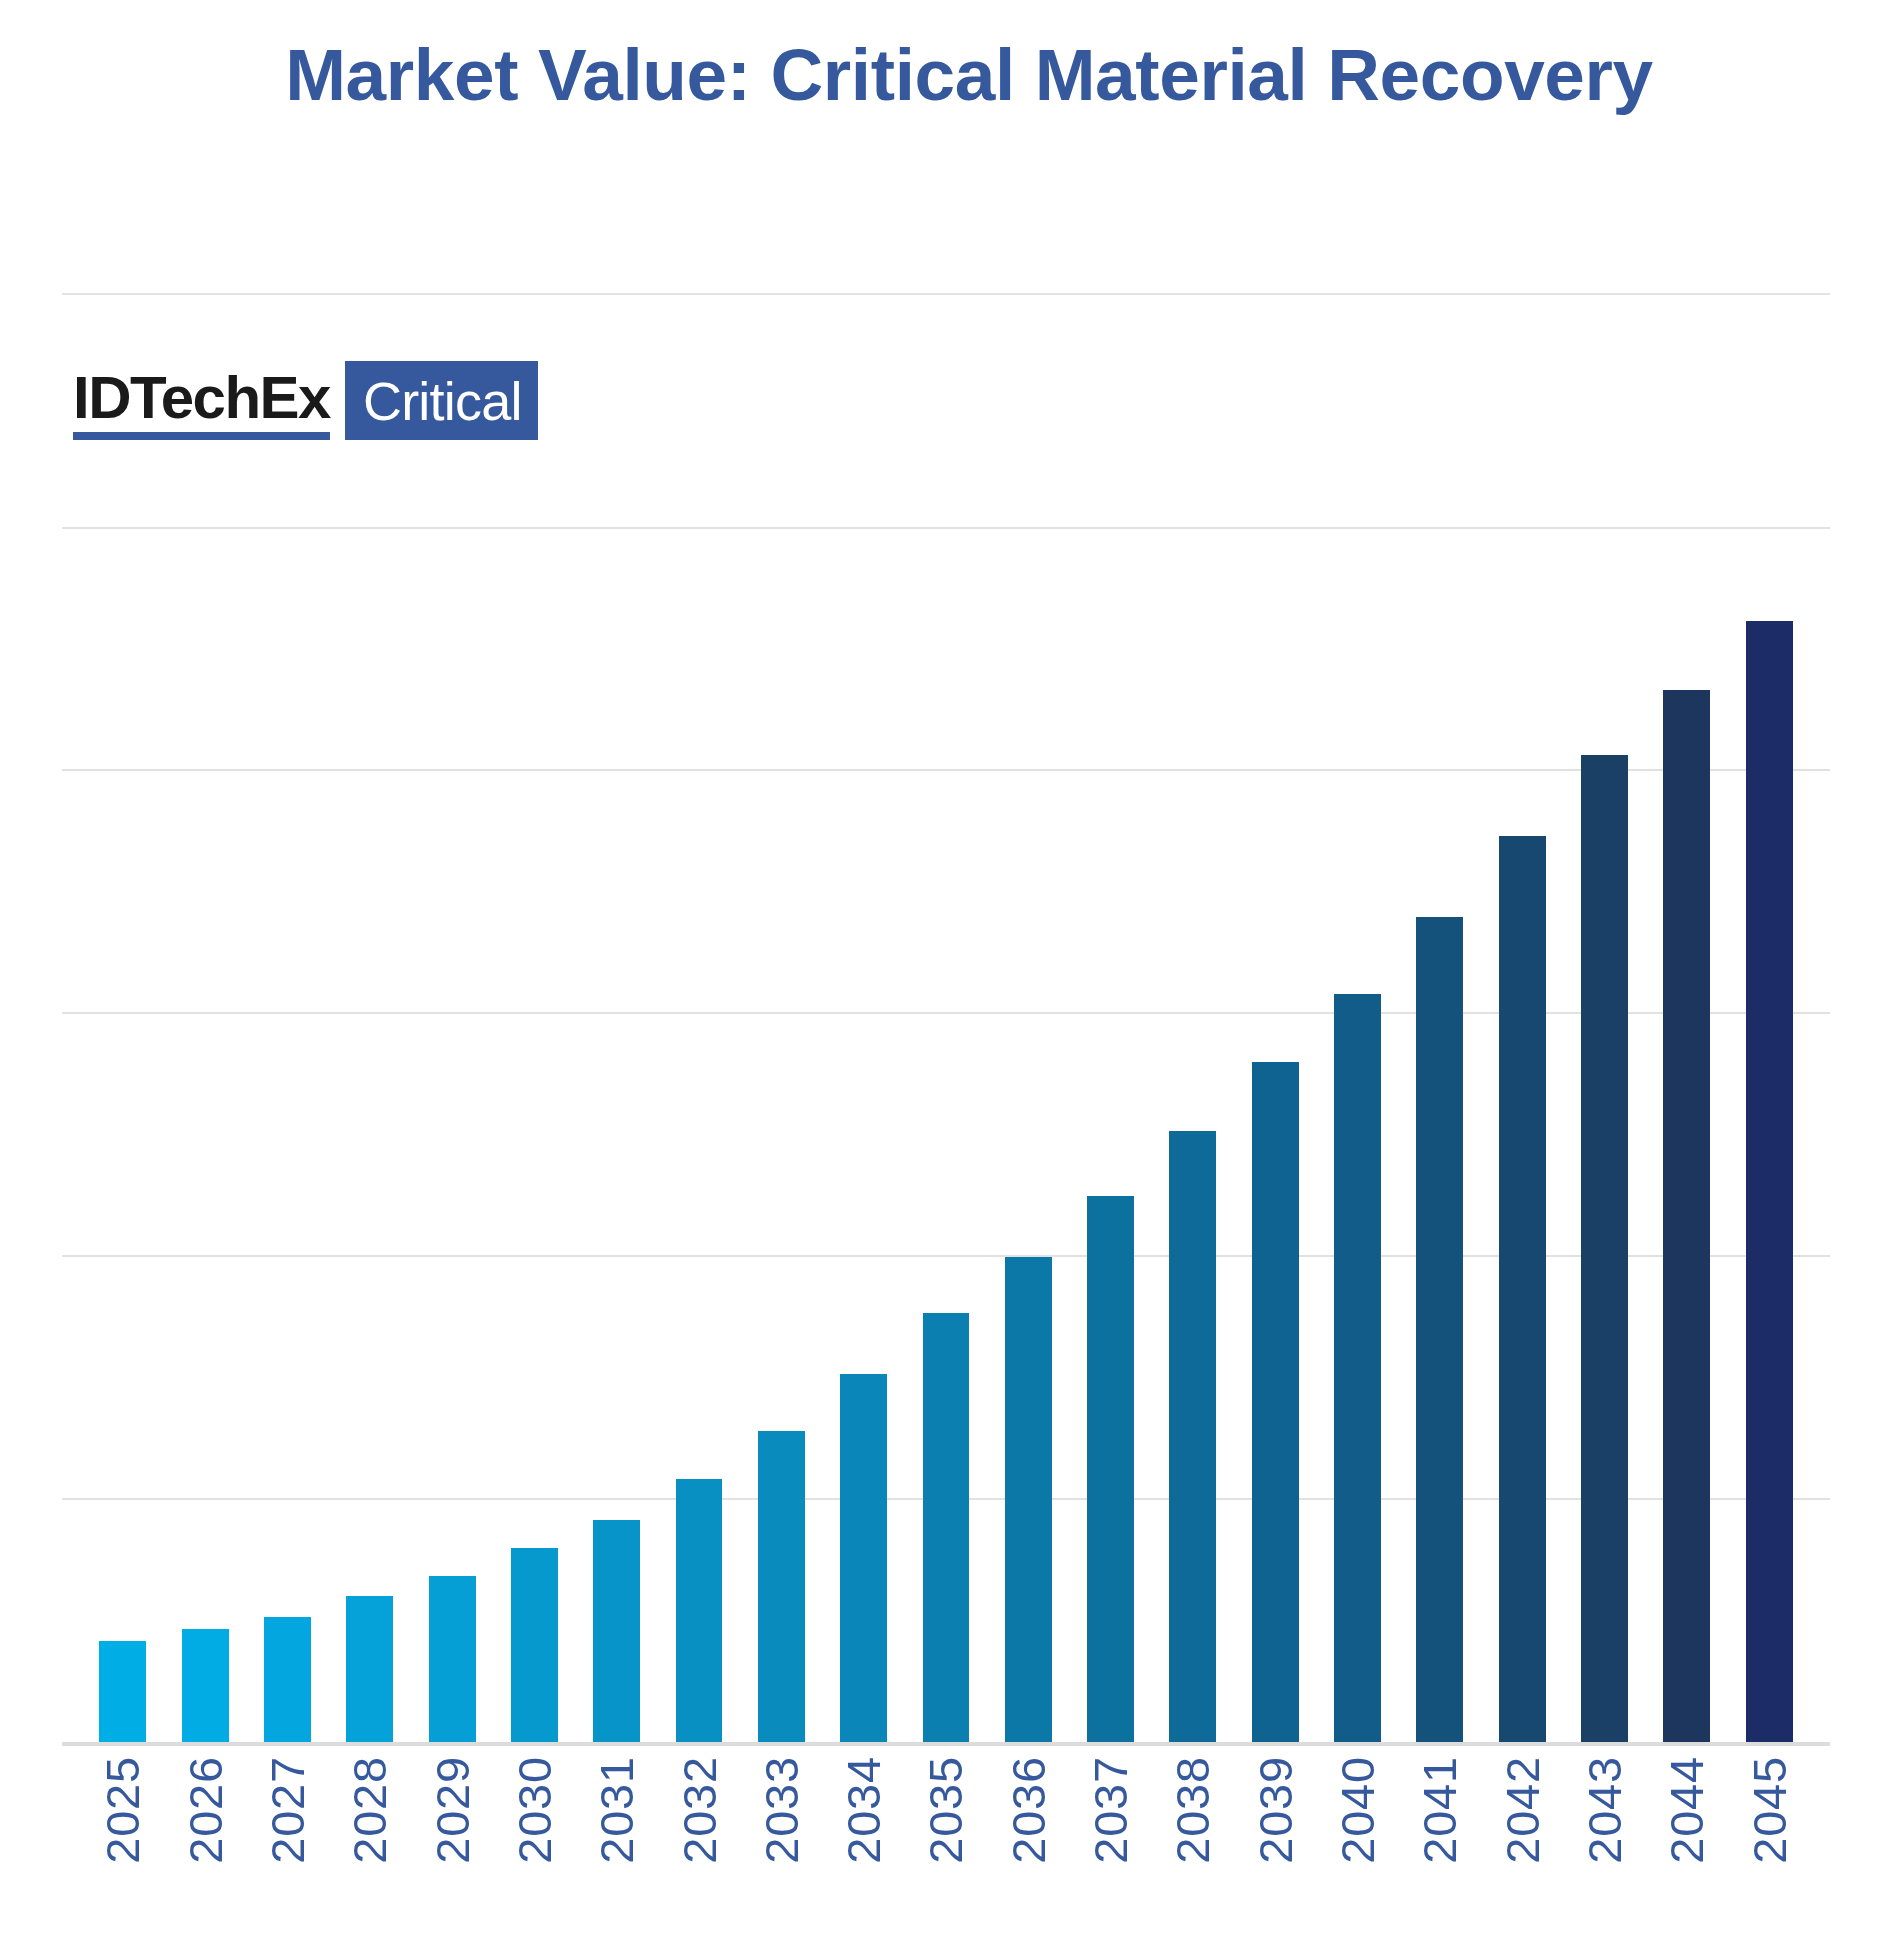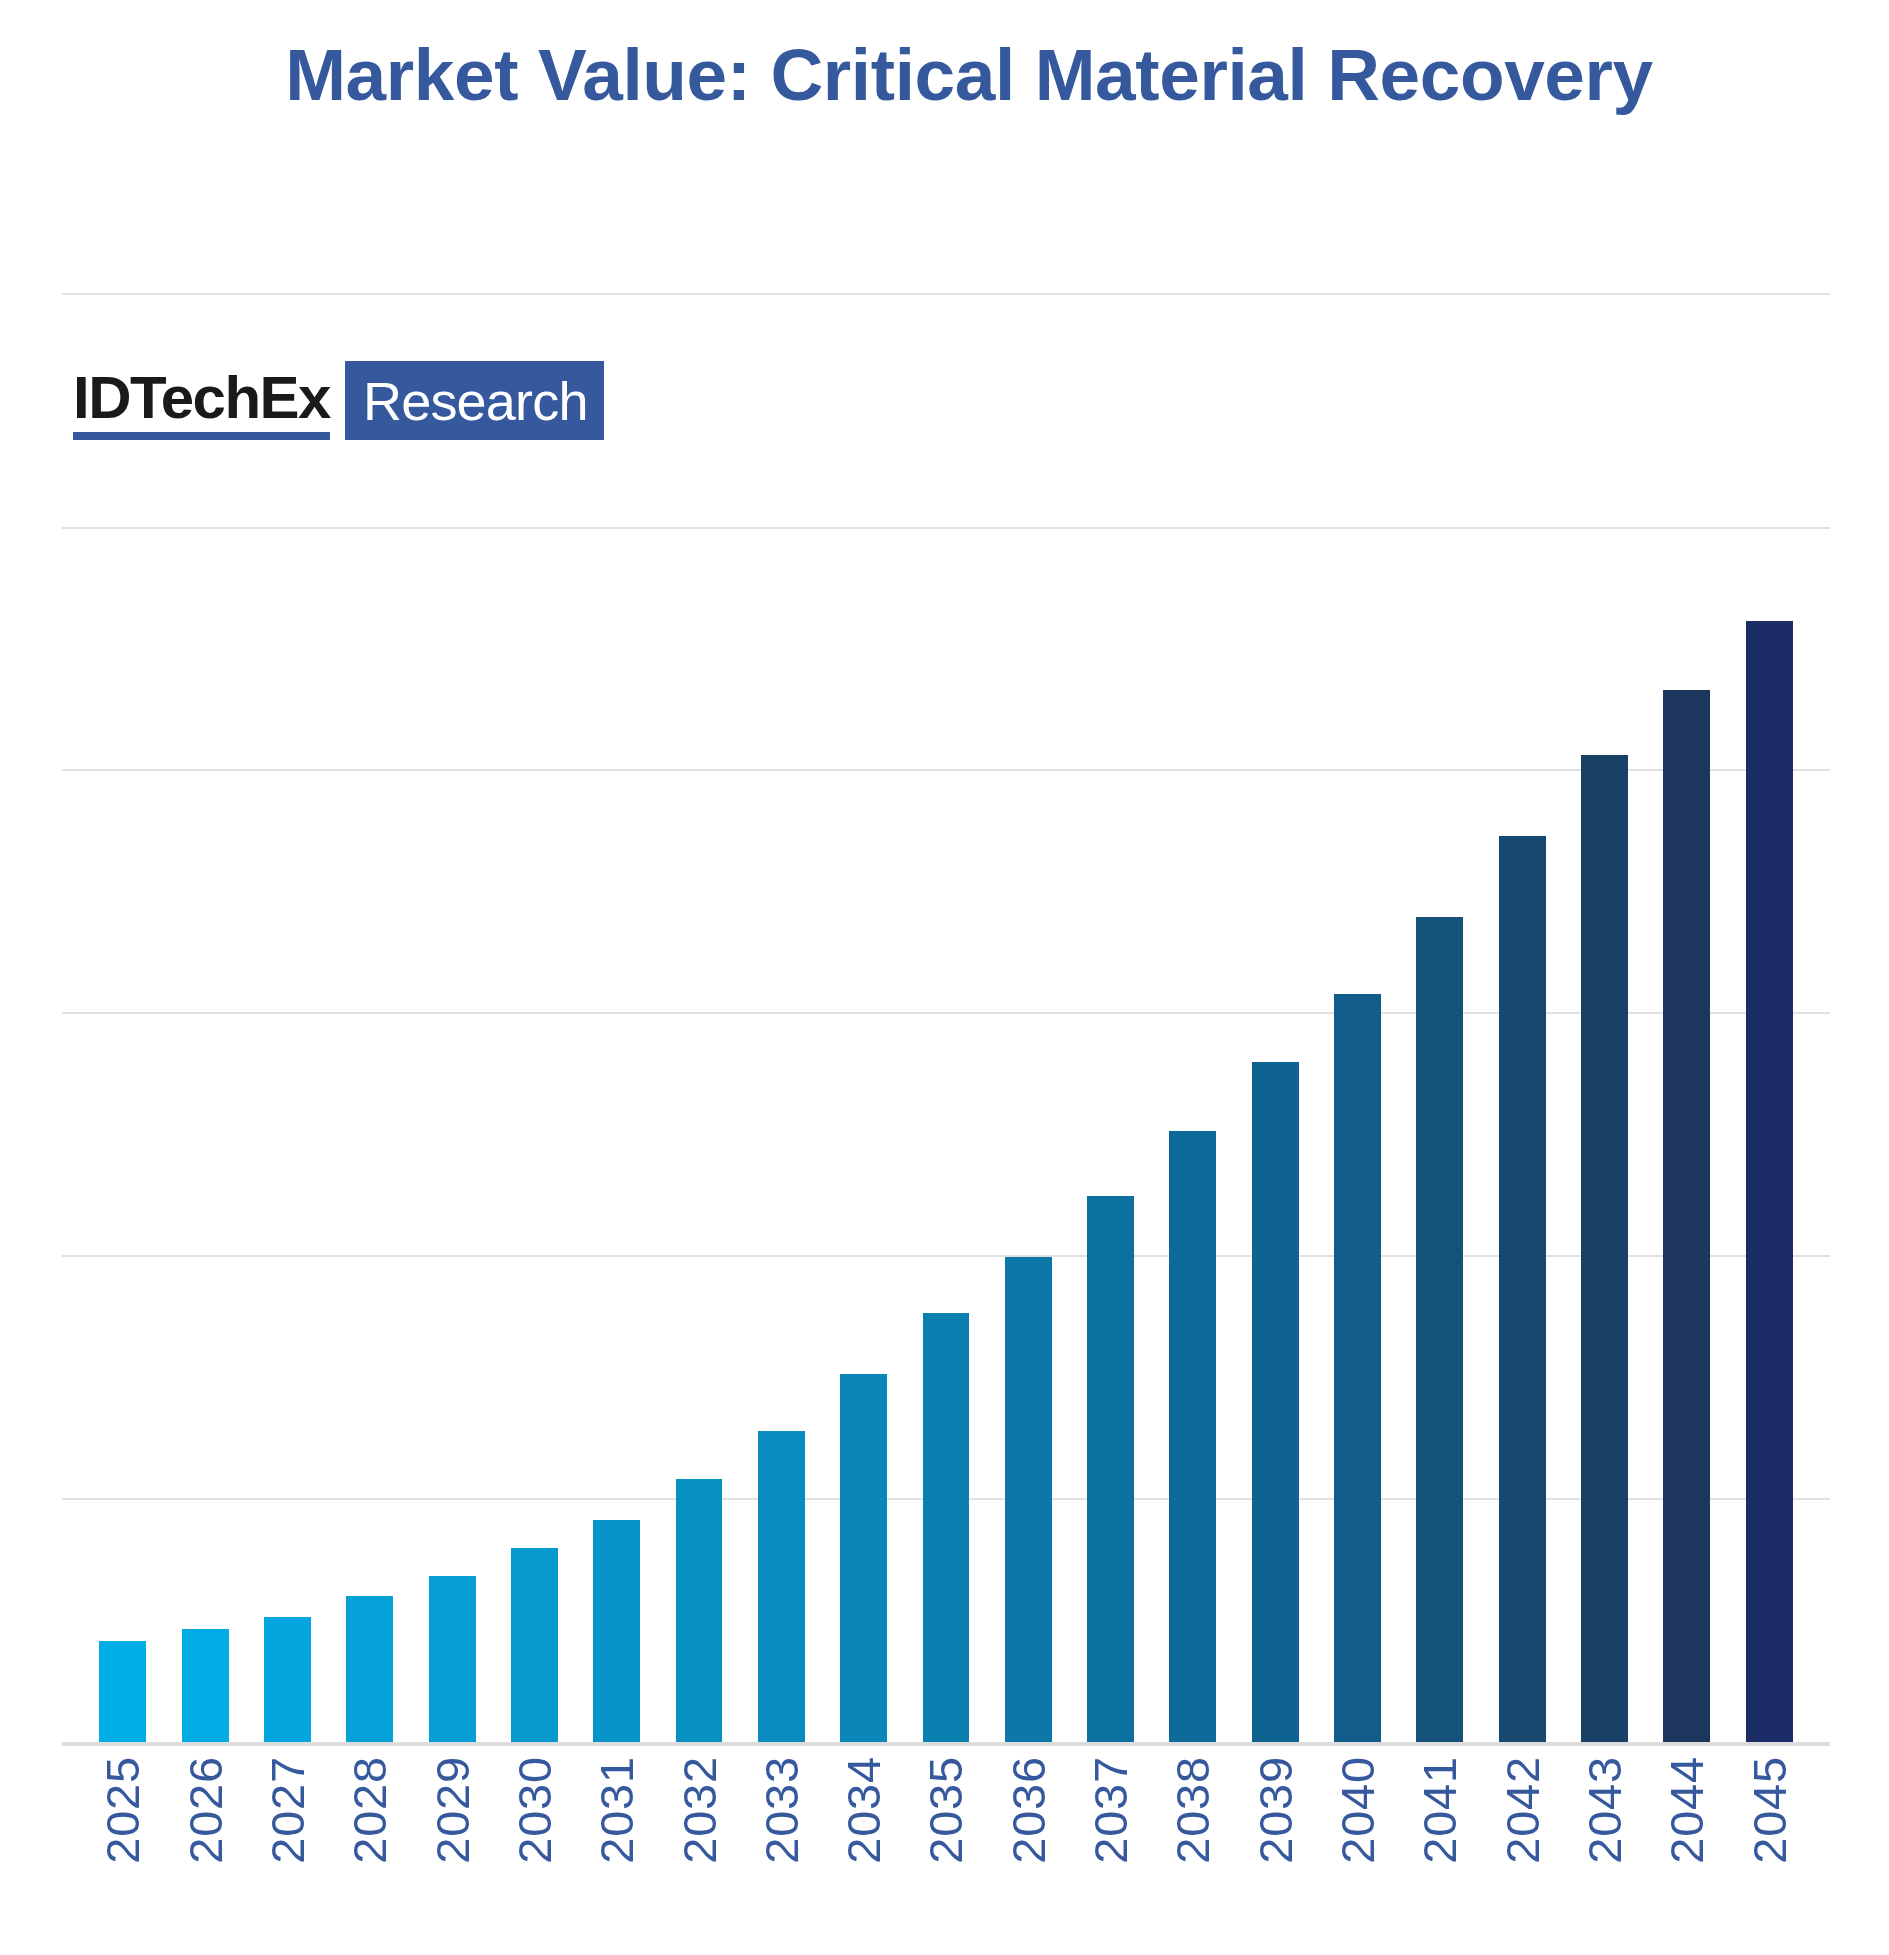--- a/index.html
+++ b/index.html
@@ -188,21 +188,21 @@
   </div>
 
   <div class="title-rule"></div>
 
   <div class="logo">
     <div class="logo-word-wrap">
       <div class="logo-word">IDTechEx</div>
       <div class="logo-underline"></div>
     </div>
     <div class="logo-badge">
-      <span class="logo-badge-text">Research</span>
+      <span class="logo-badge-text">Critical</span>
     </div>
   </div>
 
   <div id="plot">
     <div id="gridlines">
         <div class="gridline" style="background: rgb(225, 225, 225); bottom: 246px;"></div>
         <div class="gridline" style="background: rgb(225, 225, 225); bottom: 489px;"></div>
         <div class="gridline" style="background: rgb(225, 225, 225); bottom: 732px;"></div>
         <div class="gridline" style="background: rgb(225, 225, 225); bottom: 975px;"></div>
         <div class="gridline" style="background: rgb(225, 225, 225); bottom: 1217px;"></div>

